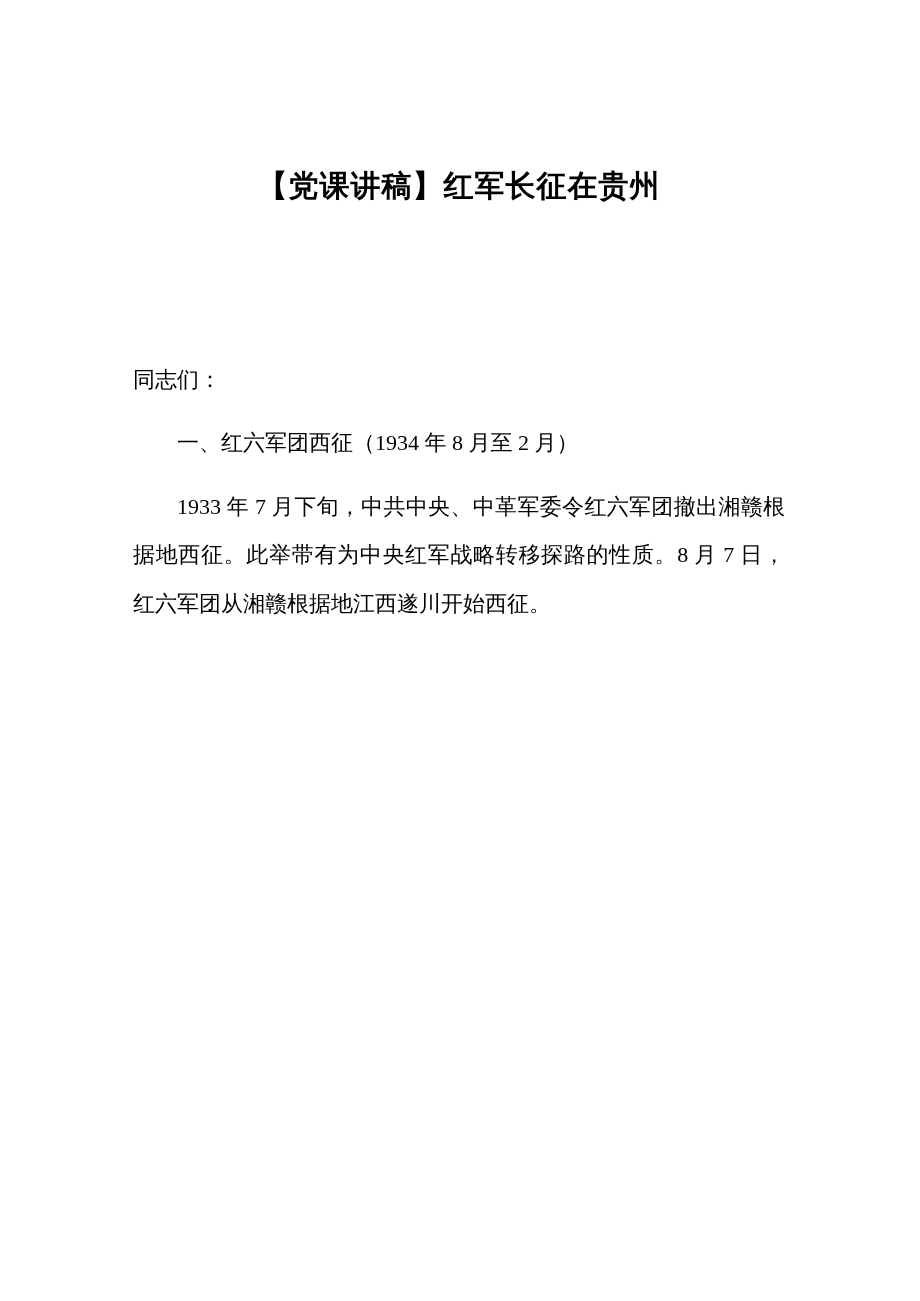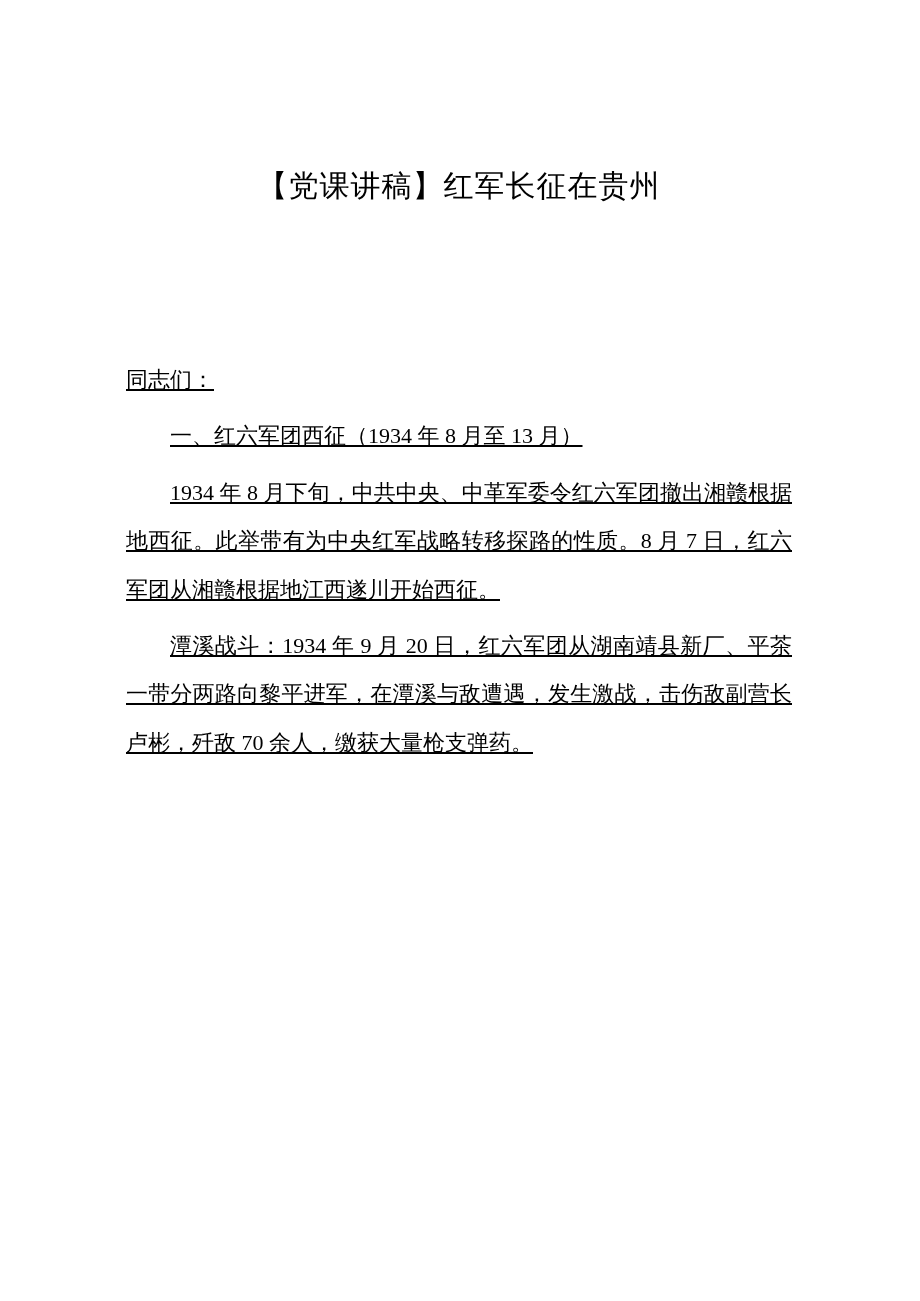--- a/index.html
+++ b/index.html
@@ -15,52 +15,50 @@
     box-sizing: border-box;
     padding: 168px 120px 0 118px;
     font-family: "Liberation Serif", "DejaVu Serif", serif;
     color: #000000;
     overflow: hidden;
   }
   .doc-title {
     margin: 0;
     text-align: center;
     font-size: 30px;
-    font-weight: normal;
+    font-weight: bold;
     letter-spacing: 1px;
     line-height: 36px;
   }
   .doc-body {
     margin-top: 152px;
     font-size: 22px;
     line-height: 48.4px;
     text-align: justify;
   }
   .doc-body p {
-    margin: 8px;
+    margin: 15px;
     padding: 0;
     text-indent: 2em;
     word-break: break-all;
-    text-decoration: underline;
   }
   .doc-body p.no-indent {
     text-indent: 0;
   }
 </style>
 </head>
 <body>
 
 <div class="page">
   <h1 class="doc-title">【党课讲稿】红军长征在贵州</h1>
 
   <div class="doc-body">
     <p class="no-indent">同志们：</p>
 
 
-    <p>一、红六军团西征（1934 年 8 月至 13 月）</p>
+    <p>一、红六军团西征（1934 年 8 月至 2 月）</p>
 
-    <p>1934 年 8 月下旬，中共中央、中革军委令红六军团撤出湘赣根据地西征。此举带有为中央红军战略转移探路的性质。8 月 7 日，红六军团从湘赣根据地江西遂川开始西征。</p>
+    <p>1933 年 7 月下旬，中共中央、中革军委令红六军团撤出湘赣根据地西征。此举带有为中央红军战略转移探路的性质。8 月 7 日，红六军团从湘赣根据地江西遂川开始西征。</p>
 
-    <p>潭溪战斗：1934 年 9 月 20 日，红六军团从湖南靖县新厂、平茶一带分两路向黎平进军，在潭溪与敌遭遇，发生激战，击伤敌副营长卢彬，歼敌 70 余人，缴获大量枪支弹药。</p>
 
 
   </div>
 </div>
 
 </body></html>

